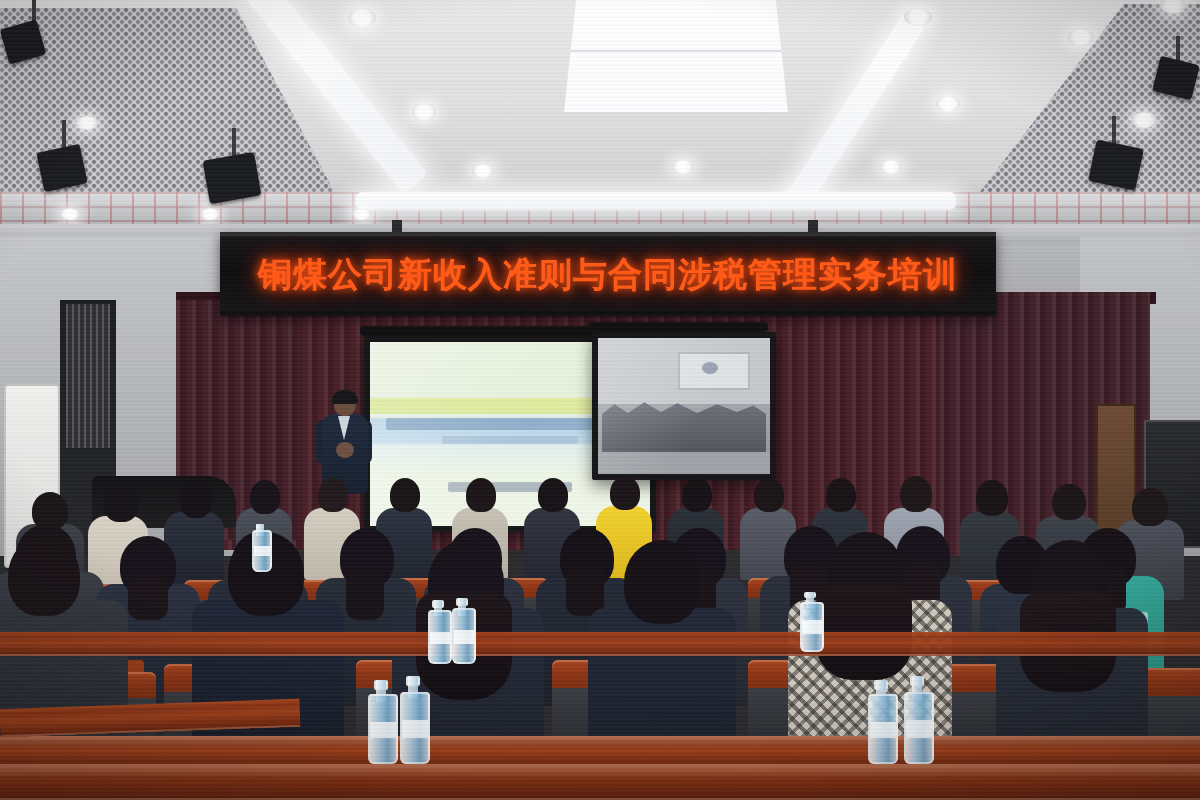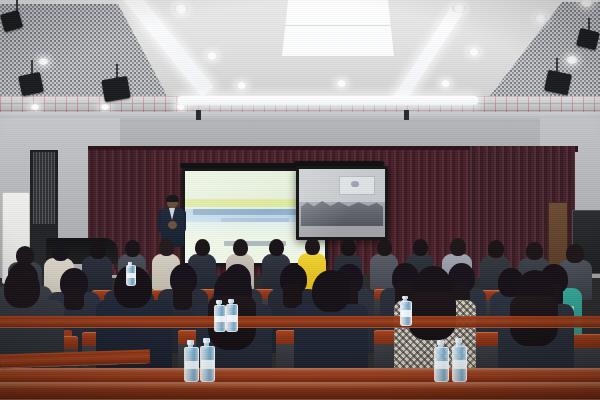--- a/index.html
+++ b/index.html
@@ -262,20 +262,23 @@
     
   </div>
   <div class="piano"></div>
   <div class="piano-leg"></div>
 
   <div class="door-wood"></div>
   <div class="board-dark"></div>
 
   <div class="banner-mount" style="left:196px;"></div>
   <div class="banner-mount" style="left:404px;"></div>
+  <div class="banner">
+    <span class="banner-text">铜煤公司新收入准则与合同涉税管理实务培训</span>
+  </div>
 
   <div class="screen-roller" style="left:180px;top:163px;width:146px;height:5px;"></div>
   <div class="screen-frame screen-main">
     <div class="slide">
       <div class="slide-band slide-band-a"></div>
       <div class="slide-band slide-band-b"></div>
       <div class="slide-title"></div>
       <div class="slide-sub"></div>
       <div class="slide-presenter"></div>
       <div class="slide-gloss"></div>

